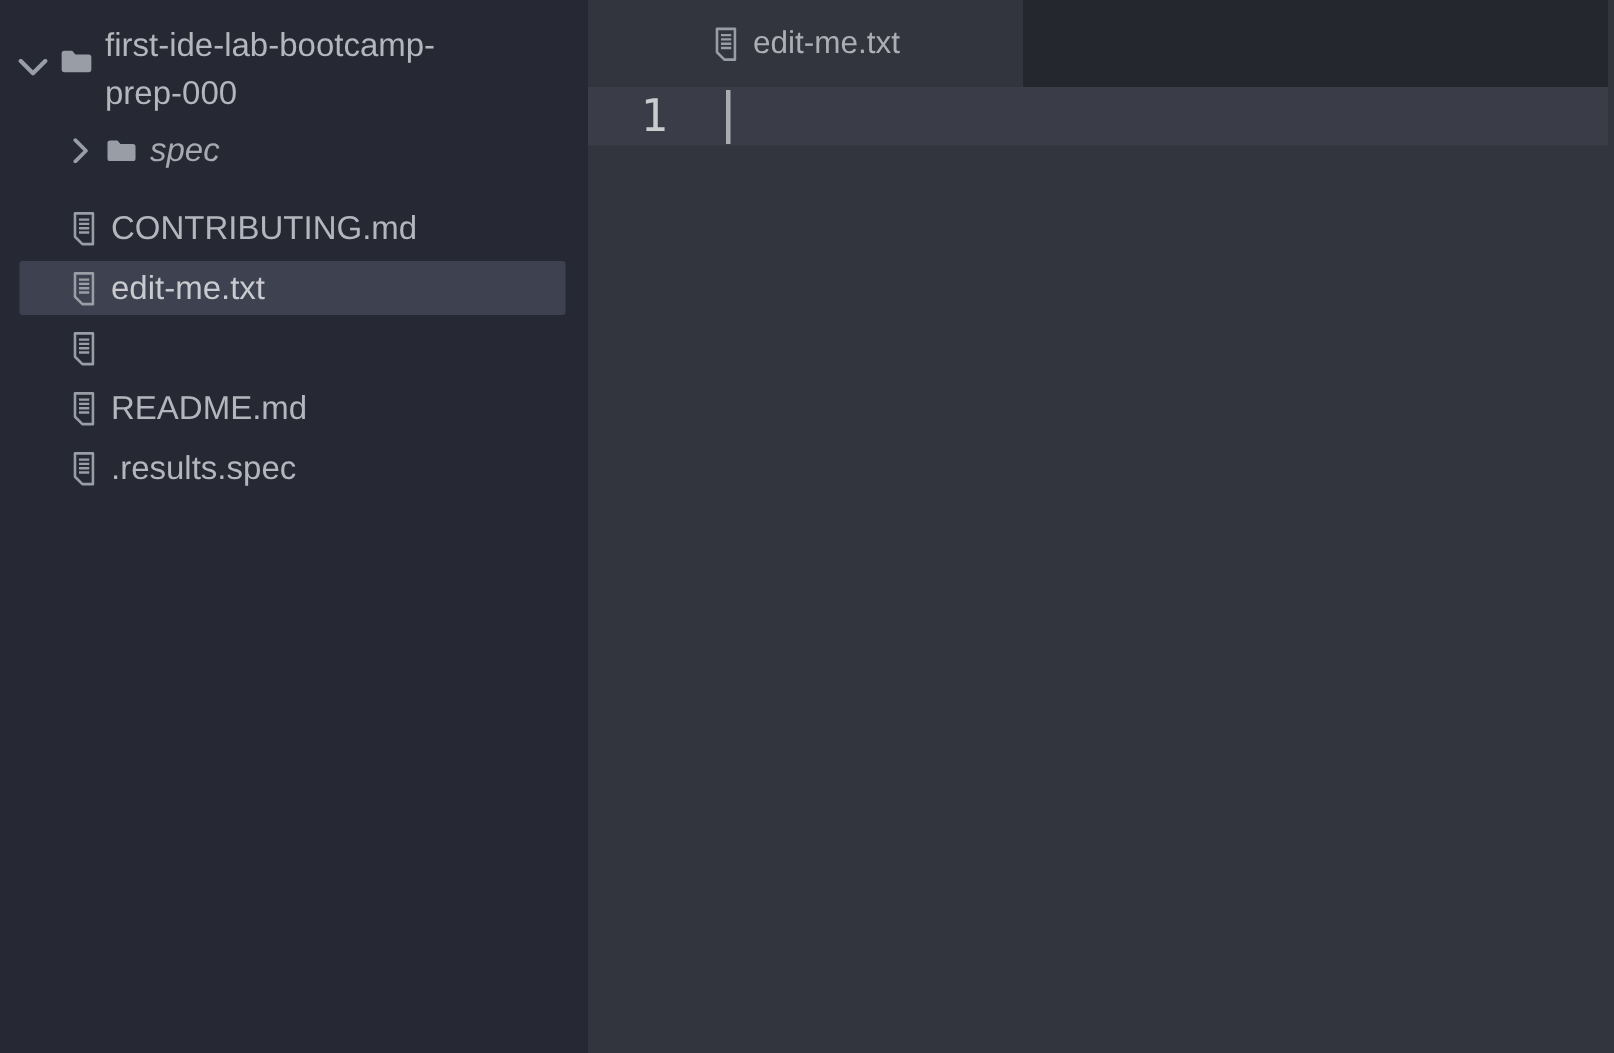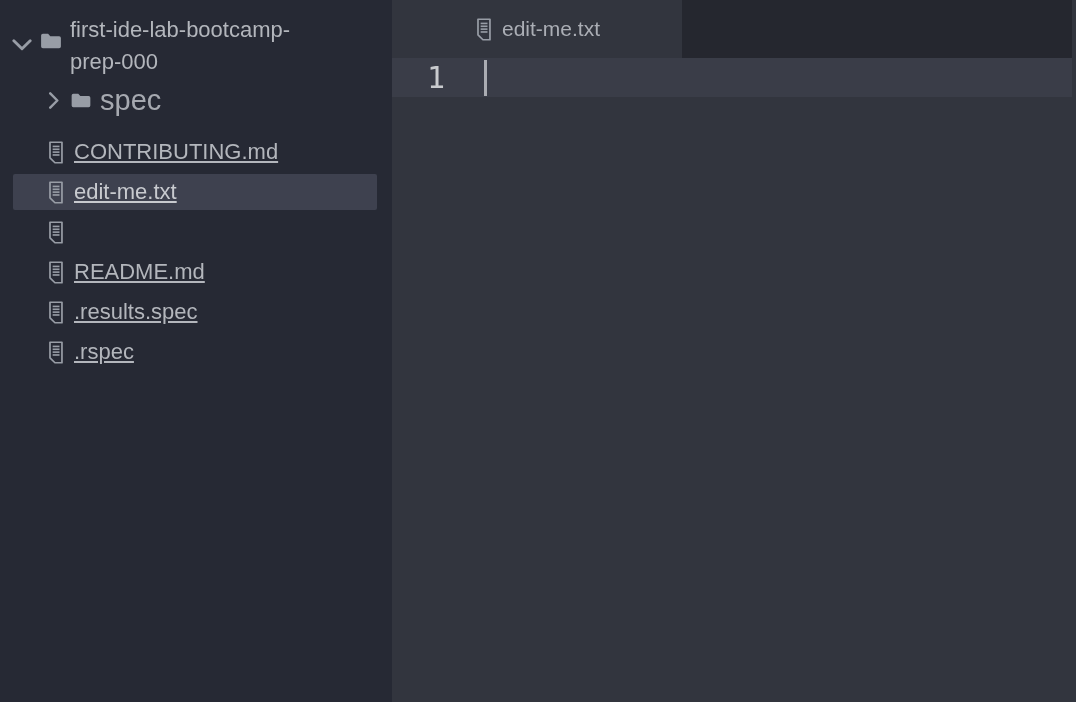--- a/index.html
+++ b/index.html
@@ -33,29 +33,29 @@
     margin-left: 8px; max-width: 252px;
     font-size: 22px; line-height: 32px;
     color: var(--text-primary, #b3b6bc);
   }
   .tree-folder {
     display: flex; align-items: center;
     height: 28px; margin-top: 8px; padding-left: 48px; cursor: pointer;
   }
   .chev-sub { width: 16px; flex: 0 0 16px; color: var(--icon-color, #989da6); display: flex; }
   .folder-sub { width: 22px; flex: 0 0 22px; margin-left: 6px; color: var(--icon-color, #989da6); display: flex; }
-  .tree-folder .folder-label { margin-left: 8px; font-size: 29px; color: var(--text-secondary, #a6a9b0); }
+  .tree-folder .folder-label { margin-left: 8px; font-size: 22px; color: var(--text-secondary, #a6a9b0); font-style: italic; }
 
   .file-list { margin-top: 20px; }
   .file-row {
     height: 36px; margin: 0 15px 4px 13px; padding-left: 33px;
     display: flex; align-items: center; border-radius: 2px; cursor: pointer;
   }
   .file-row .file-ic { width: 19px; flex: 0 0 19px; color: var(--icon-color, #989da6); display: flex; }
-  .file-row .file-label { margin-left: 9px; font-size: 22px; color: var(--text-primary, #b3b6bc); text-decoration: underline; }
+  .file-row .file-label { margin-left: 9px; font-size: 22px; color: var(--text-primary, #b3b6bc); }
   .file-row.selected { background: var(--sidebar-selected-bg, #3e414f); }
   .file-row.selected .file-label { color: var(--text-bright, #c8cacf); }
 
   
   .editor { flex: 1; display: flex; flex-direction: column; background: var(--editor-bg, #32353e); }
   .tabbar { height: 58px; flex: 0 0 58px; background: var(--tabbar-bg, #25272f); display: flex; }
   .tab {
     width: 290px; height: 58px;
     background: var(--active-tab-bg, #32353e);
     display: flex; align-items: center; justify-content: center; gap: 9px;
@@ -176,28 +176,20 @@
 
       <div class="file-row">
         <span class="file-ic">
             <svg width="19" height="23">
               <use href="#i-file"></use>
             </svg>
           </span>
         <span class="file-label">.results.spec</span>
       </div>
 
-      <div class="file-row">
-        <span class="file-ic">
-            <svg width="19" height="23">
-              <use href="#i-file"></use>
-            </svg>
-          </span>
-        <span class="file-label">.rspec</span>
-      </div>
 
     </div>
   </aside>
 
   <main class="editor">
 
     <div class="tabbar">
       <div class="tab active">
         <span class="file-ic">
             <svg width="19" height="23">

